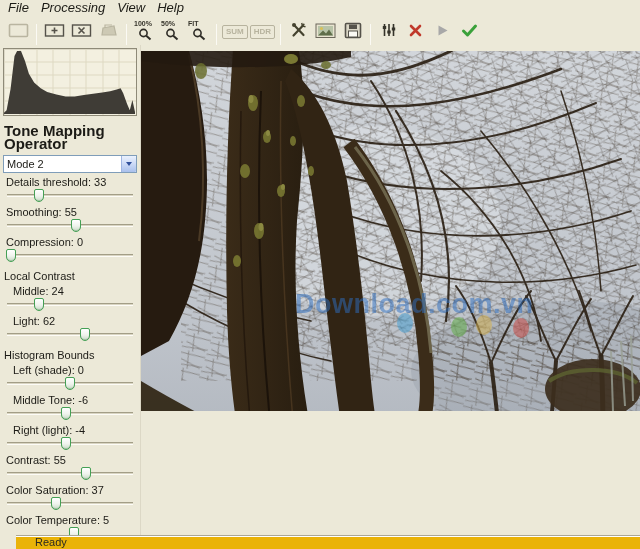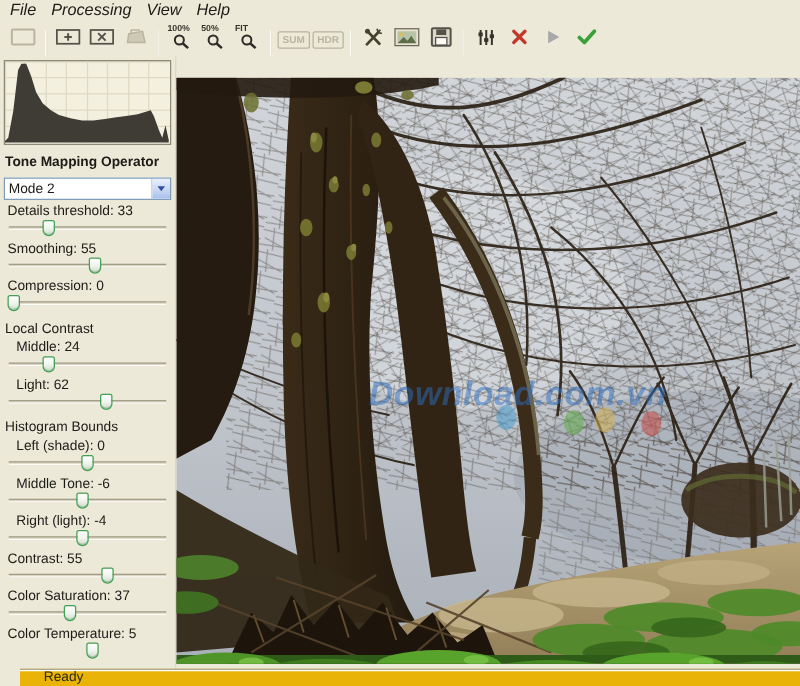--- a/index.html
+++ b/index.html
@@ -19,42 +19,42 @@
   .tbtn.disabled { cursor:default; }
   .tsep { width:1px; height:21px; background:#cbc7b4; border-right:1px solid #fbfaf4; margin:0 4px; }
   .zoomlbl { font-size:7px; font-weight:bold; line-height:7px; color:#35332a; align-self:flex-start; margin-left:2px; }
   .boxedlbl { border:1px solid #b7b39e; color:#b7b39e; font-size:8px; font-weight:bold;
               padding:2px 3px; border-radius:2px; line-height:8px; }
   
   .sidebar { position:absolute; left:0; top:45px; width:141px; height:490px;
              background:#ece9d8; padding:3px 3px 0 3px; border-right:1px solid #dcd8c6; }
   .histo-box { width:134px; height:68px; border:1px solid #8e8a78;
                background:#f3f0e0; box-shadow: inset 1px 1px 0 #dcd8c6; }
-  .tmo-label { font-size:11px; font-weight:bold; margin:8px 0 0 1px; line-height:13px; }
+  .tmo-label { font-size:15px; font-weight:bold; margin:8px 0 0 1px; line-height:13px; }
   .combo { margin-top:5px; height:18px; width:134px; background:#fff;
            border:1px solid #7f9db9; display:flex; align-items:flex-end; cursor:default; }
   .combo-value { flex:1; font-size:11px; padding-left:3px; line-height:16px; }
   .combo-btn { width:15px; height:16px; border-left:1px solid #9fb5e2; border-radius:0 1px 1px 0;
                background:linear-gradient(180deg,#eaf1fd,#cfdcf7 45%,#a9c0ec);
                display:flex; align-items:center; justify-content:center; }
   .combo-btn span { width:0; height:0; border-left:3px solid transparent;
                     border-right:3px solid transparent; border-top:4px solid #30509c; }
   .section-label { font-size:11px; font-weight:normal; margin:7px 0 0 1px; line-height:12px; }
   .slider-group { margin-top:3px; }
   .slider-label { font-size:11px; line-height:12px; margin-left:3px; white-space:nowrap; }
   .indent .slider-label { margin-left:10px; }
   .slider-track { position:relative; height:15px; margin:0 4px; cursor:default; }
   .track-line { position:absolute; top:6px; left:0; right:0; height:3px;
                 background:#d9d5c2; border-top:1px solid #a39e87; border-bottom:1px solid #fdfcf7; }
   .thumb { position:absolute; top:1px; width:10px; height:13px; margin-left:-5px;
            background:linear-gradient(180deg,#ffffff,#eef3ec 55%,#c9dac7);
            border:1px solid #44a055; border-radius:2px 2px 5px 5px;
            box-shadow: inset 0 -1px 0 #a9c4a8; }
   
-  .image-area { position:absolute; left:141px; top:62px; width:499px; height:469px; overflow:hidden;font-style:italic; }
+  .image-area { position:absolute; left:141px; top:51px; width:499px; height:360px; overflow:hidden; }
   .image-area svg { display:block; }
   
   .statusbar { position:absolute; left:16px; bottom:0; width:640px; height:14px;
                background:#eab308; border-top:1px solid #aba795; box-shadow: inset 0 1px 0 #ffffff;
                font-size:11px; line-height:13px; padding-left:19px; color:#2a2922; }
 </style>
 </head>
 <body>
 
 <div class="app">

